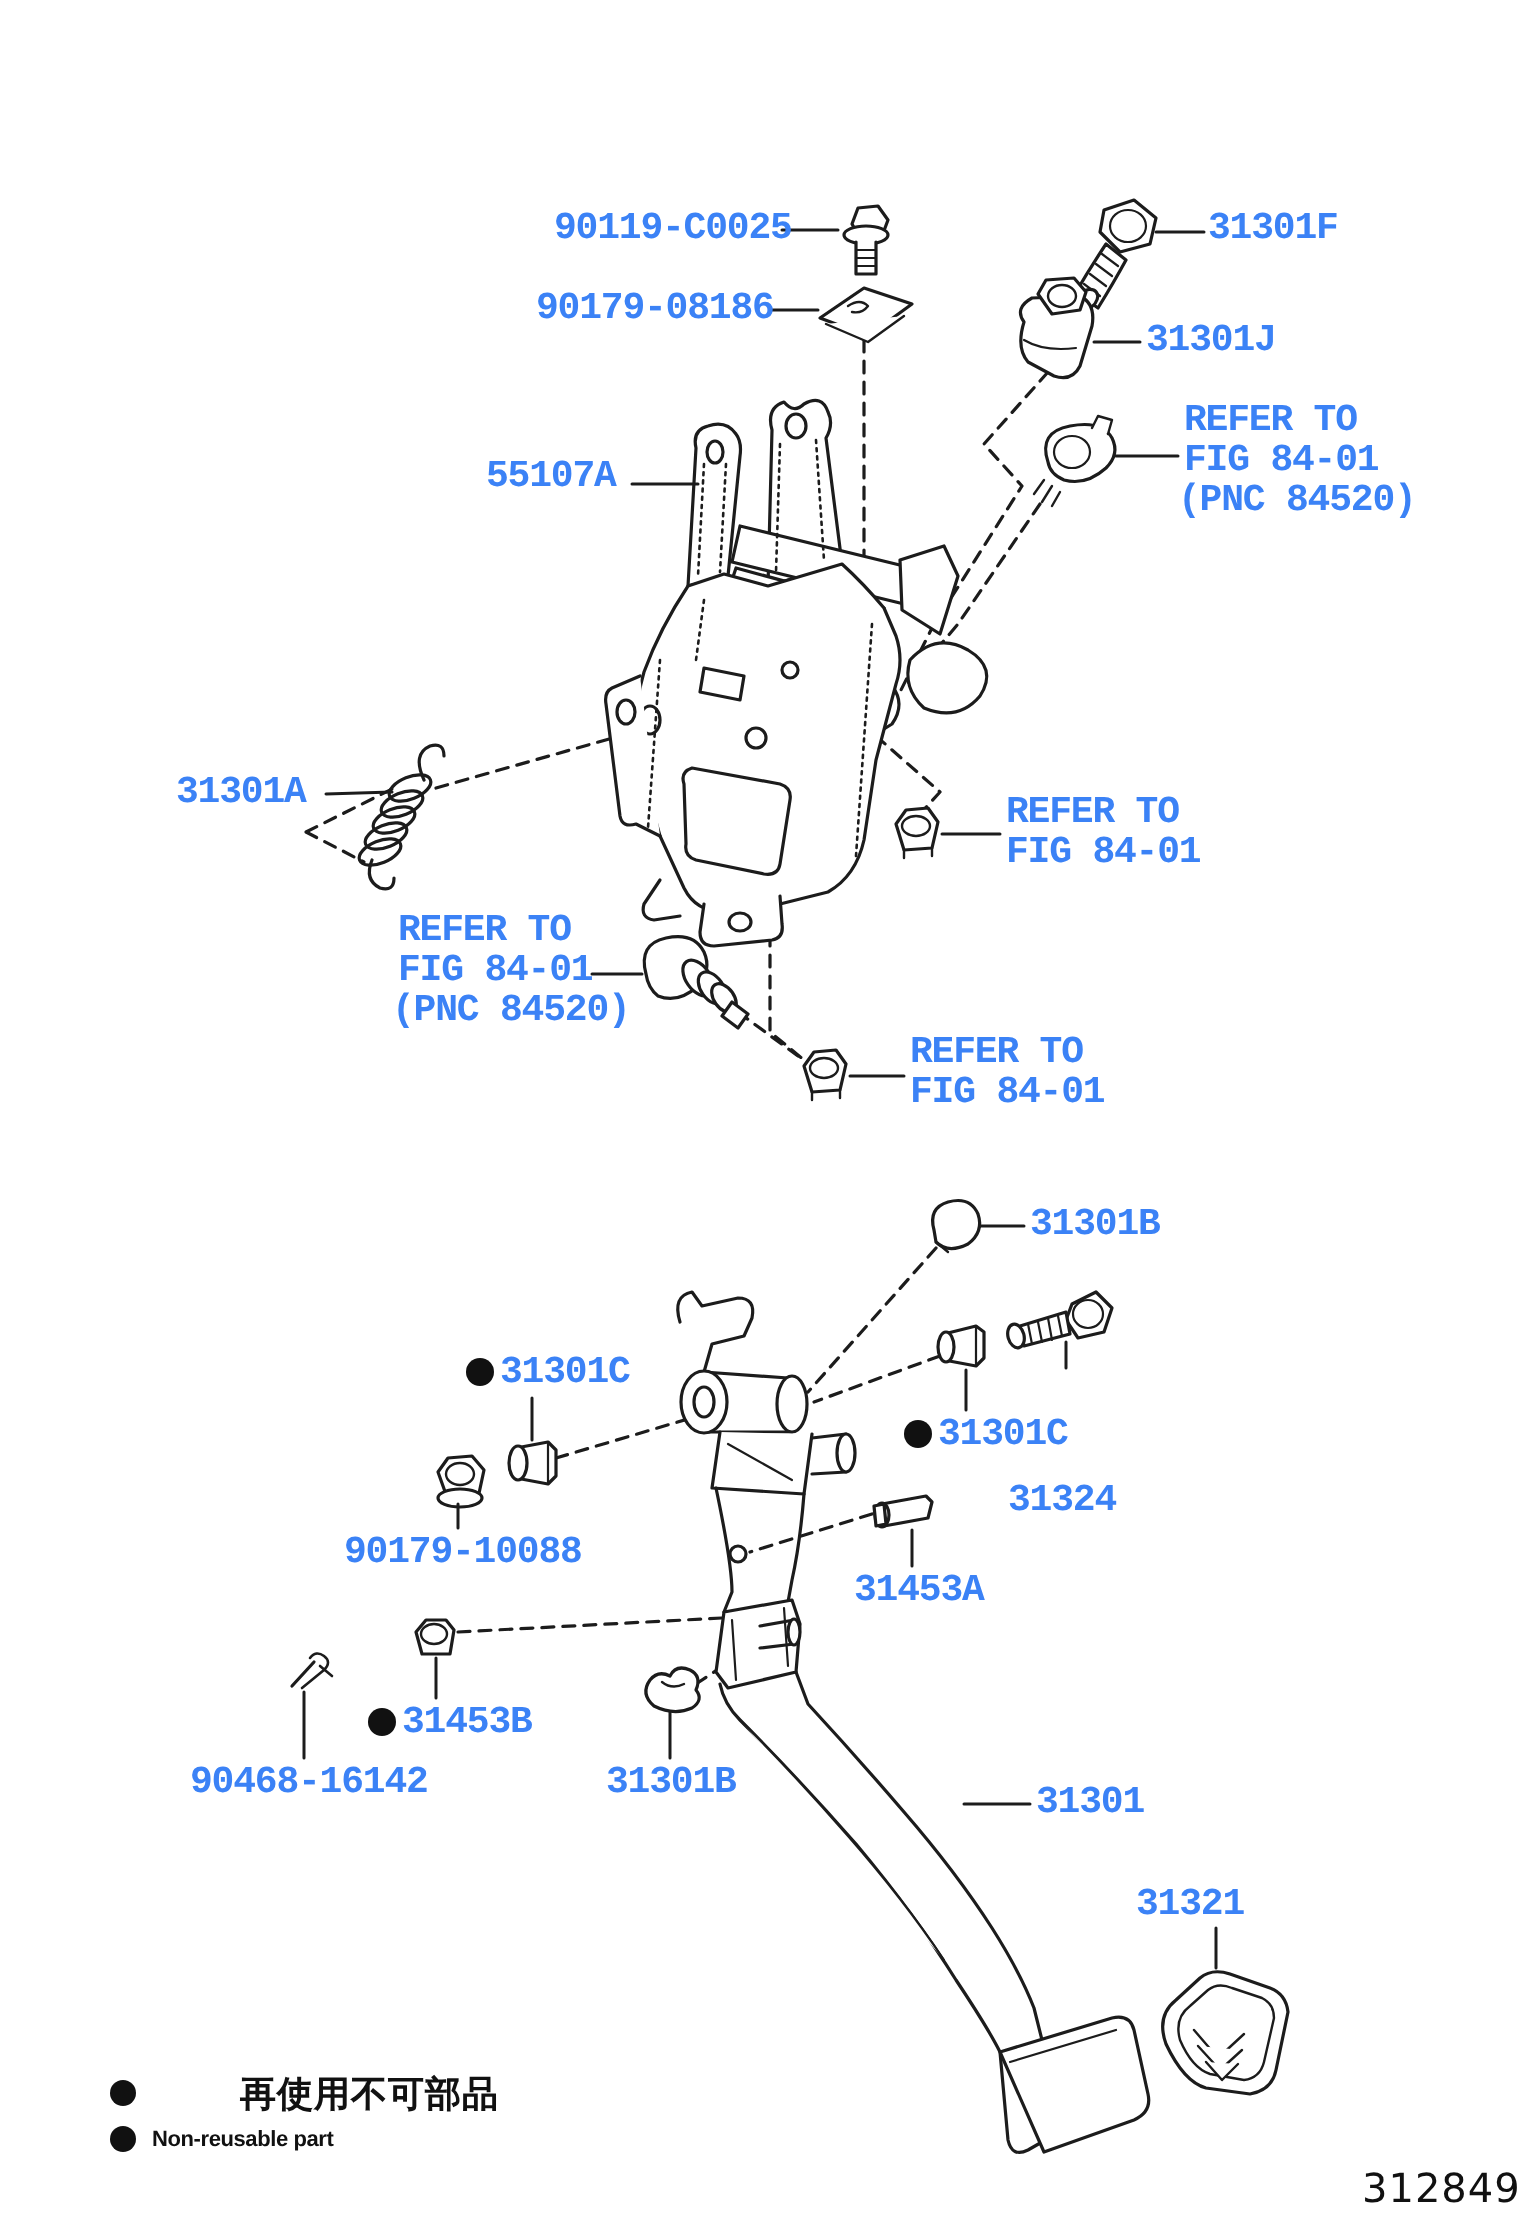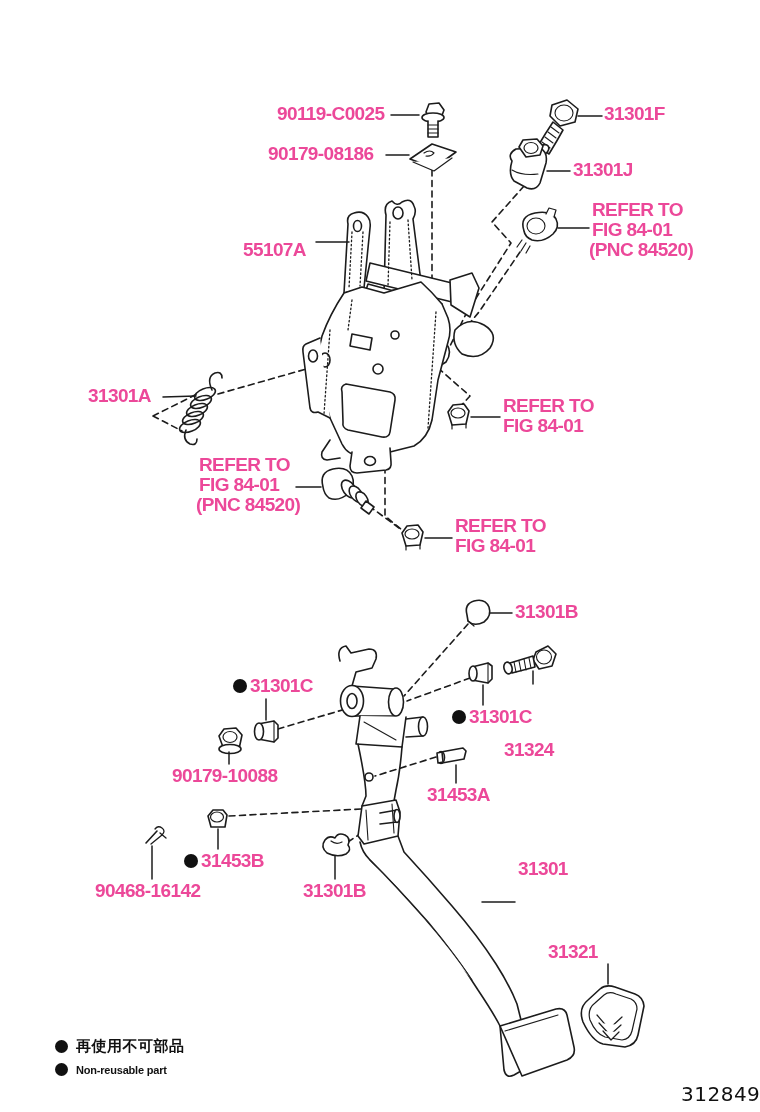--- a/index.html
+++ b/index.html
@@ -6,45 +6,45 @@
   body{
     width:760px;height:1112px;
     background:#ffffff;
     position:relative;
     overflow:hidden;
     font-family:"Liberation Sans", sans-serif;
   }
   #art{position:absolute;left:0;top:0;}
   .part-label{
     position:absolute;
-    font-family:Liberation Sans, sans-serif;
+    font-family:Liberation Mono, monospace;
     font-weight:bold;
     font-size:19px;
     line-height:20px;
     letter-spacing:-0.6px;
-    color:#ec4899;
+    color:#3b82f6;
     white-space:nowrap;
     display:flex;
     align-items:center;
   }
   .part-label .bullet{
     width:14px;height:14px;border-radius:50%;
     background:#111;display:inline-block;margin-right:3px;
     flex:0 0 auto;
   }
   #legend{
     position:absolute;left:55px;top:1035px;
     color:#111;font-weight:bold;
   }
   .legend-row{display:flex;align-items:center;height:23px;}
   .legend-row .bullet{
     width:13px;height:13px;border-radius:50%;
     background:#111;display:inline-block;margin-right:8px;
   }
-  .legend-jp{font-size:15px;letter-spacing:0.5px;}
+  .legend-jp{font-size:18px;letter-spacing:0.5px;margin-left:44px;}
   .legend-en{font-size:11px;letter-spacing:-0.2px;}
   #diagram-code{
     position:absolute;left:681px;top:1082px;
     font-family:"DejaVu Sans", sans-serif;
     font-size:20px;color:#111;letter-spacing:0.5px;
   }
 </style>
 </head>
 <body>
 
@@ -300,21 +300,21 @@
     </div>
     <div class="part-label" style="left: 604px; top: 104px; align-items: center;">
       <span>31301F</span>
     </div>
     <div class="part-label" style="left: 268px; top: 144px;">
       <span>90179-08186</span>
     </div>
     <div class="part-label" style="left: 573px; top: 160px;">
       <span>31301J</span>
     </div>
-    <div class="part-label" style="left: 243px; top: 228px; margin-top: 12px;">
+    <div class="part-label" style="left: 243px; top: 228px;">
       <span>55107A</span>
     </div>
     <div class="part-label" style="left: 592px; top: 200px;">
       <span>REFER TO</span>
     </div>
     <div class="part-label" style="left: 592px; top: 220px;">
       <span>FIG 84-01</span>
     </div>
     <div class="part-label" style="left: 589px; top: 240px;">
       <span>(PNC 84520)</span>
@@ -366,24 +366,24 @@
     <div class="part-label" style="left: 184px; top: 851px;">
       <span class="bullet"></span>
       <span>31453B</span>
     </div>
     <div class="part-label" style="left: 95px; top: 881px;">
       <span>90468-16142</span>
     </div>
     <div class="part-label" style="left: 303px; top: 881px;">
       <span>31301B</span>
     </div>
-    <div class="part-label" style="left: 518px; top: 859px; text-align: right;">
+    <div class="part-label" style="left: 518px; top: 891px; text-align: right;">
       <span>31301</span>
     </div>
-    <div class="part-label" style="left: 548px; top: 942px; text-align: right;">
+    <div class="part-label" style="left: 568px; top: 942px; text-align: right;">
       <span>31321</span>
     </div>
   </div>
 
 <div id="legend">
   <div class="legend-row">
     <span class="bullet"></span>
     <span class="legend-jp">再使用不可部品</span>
   </div>
   <div class="legend-row">

